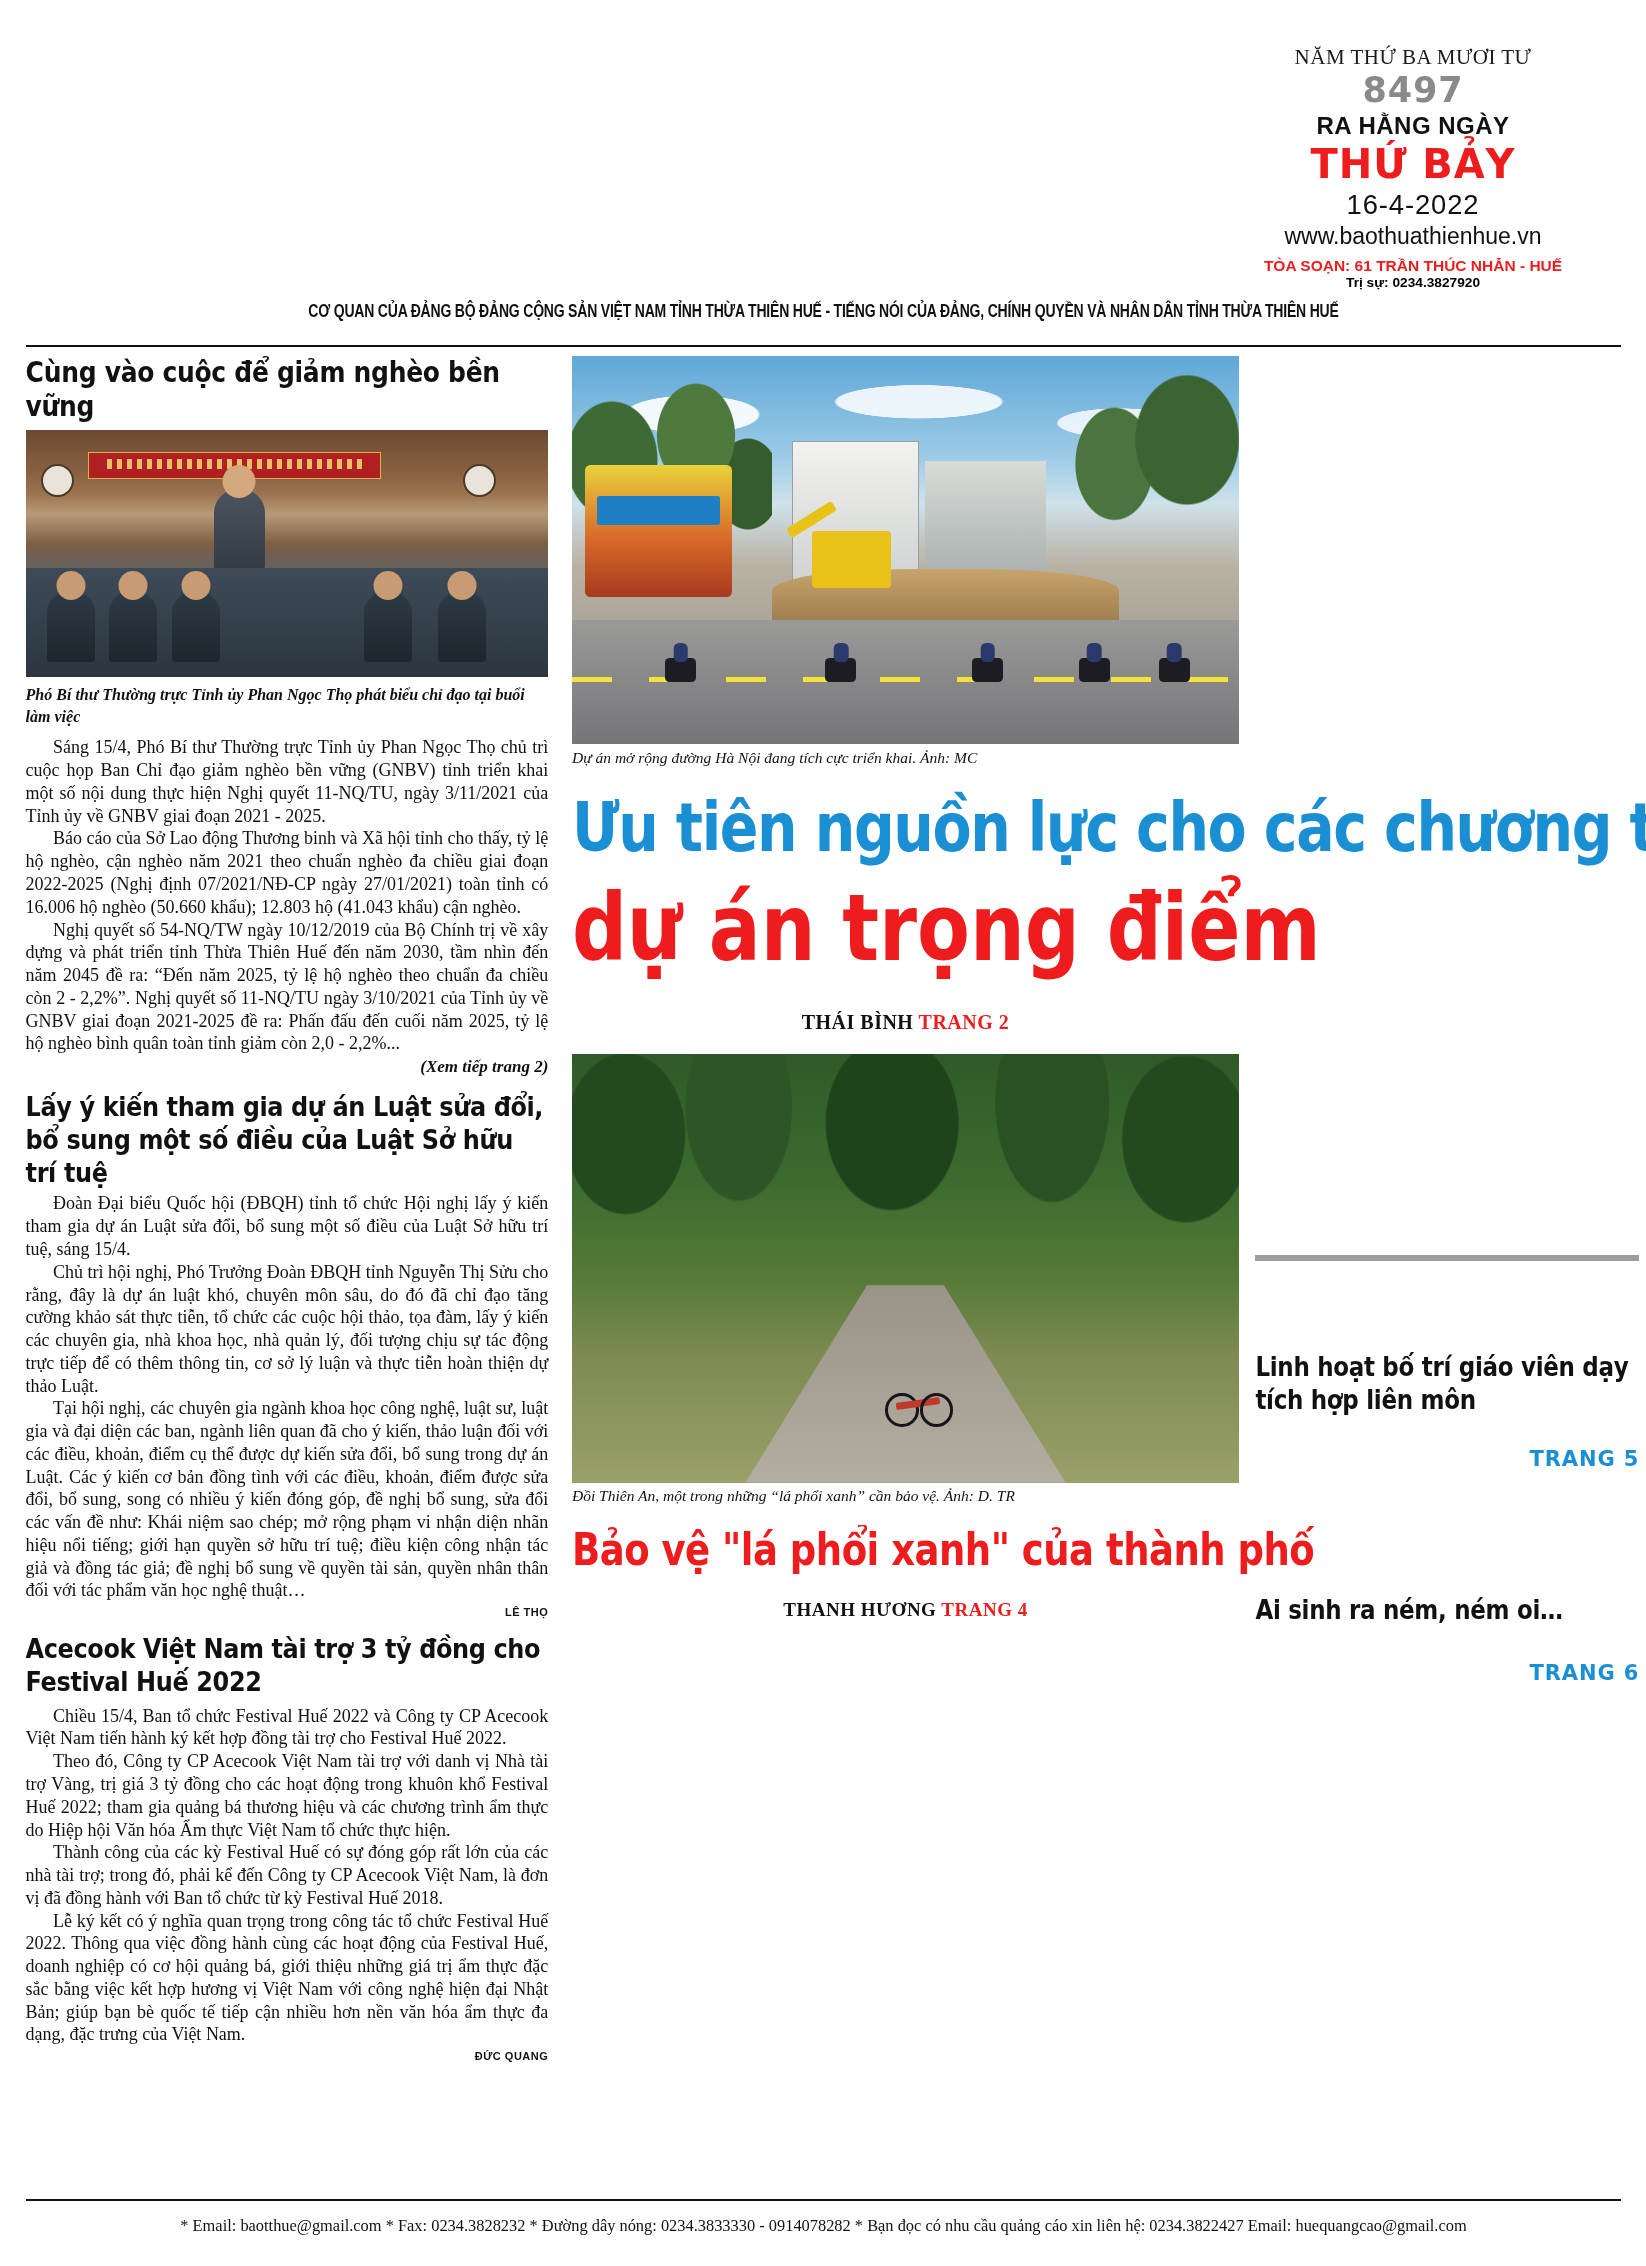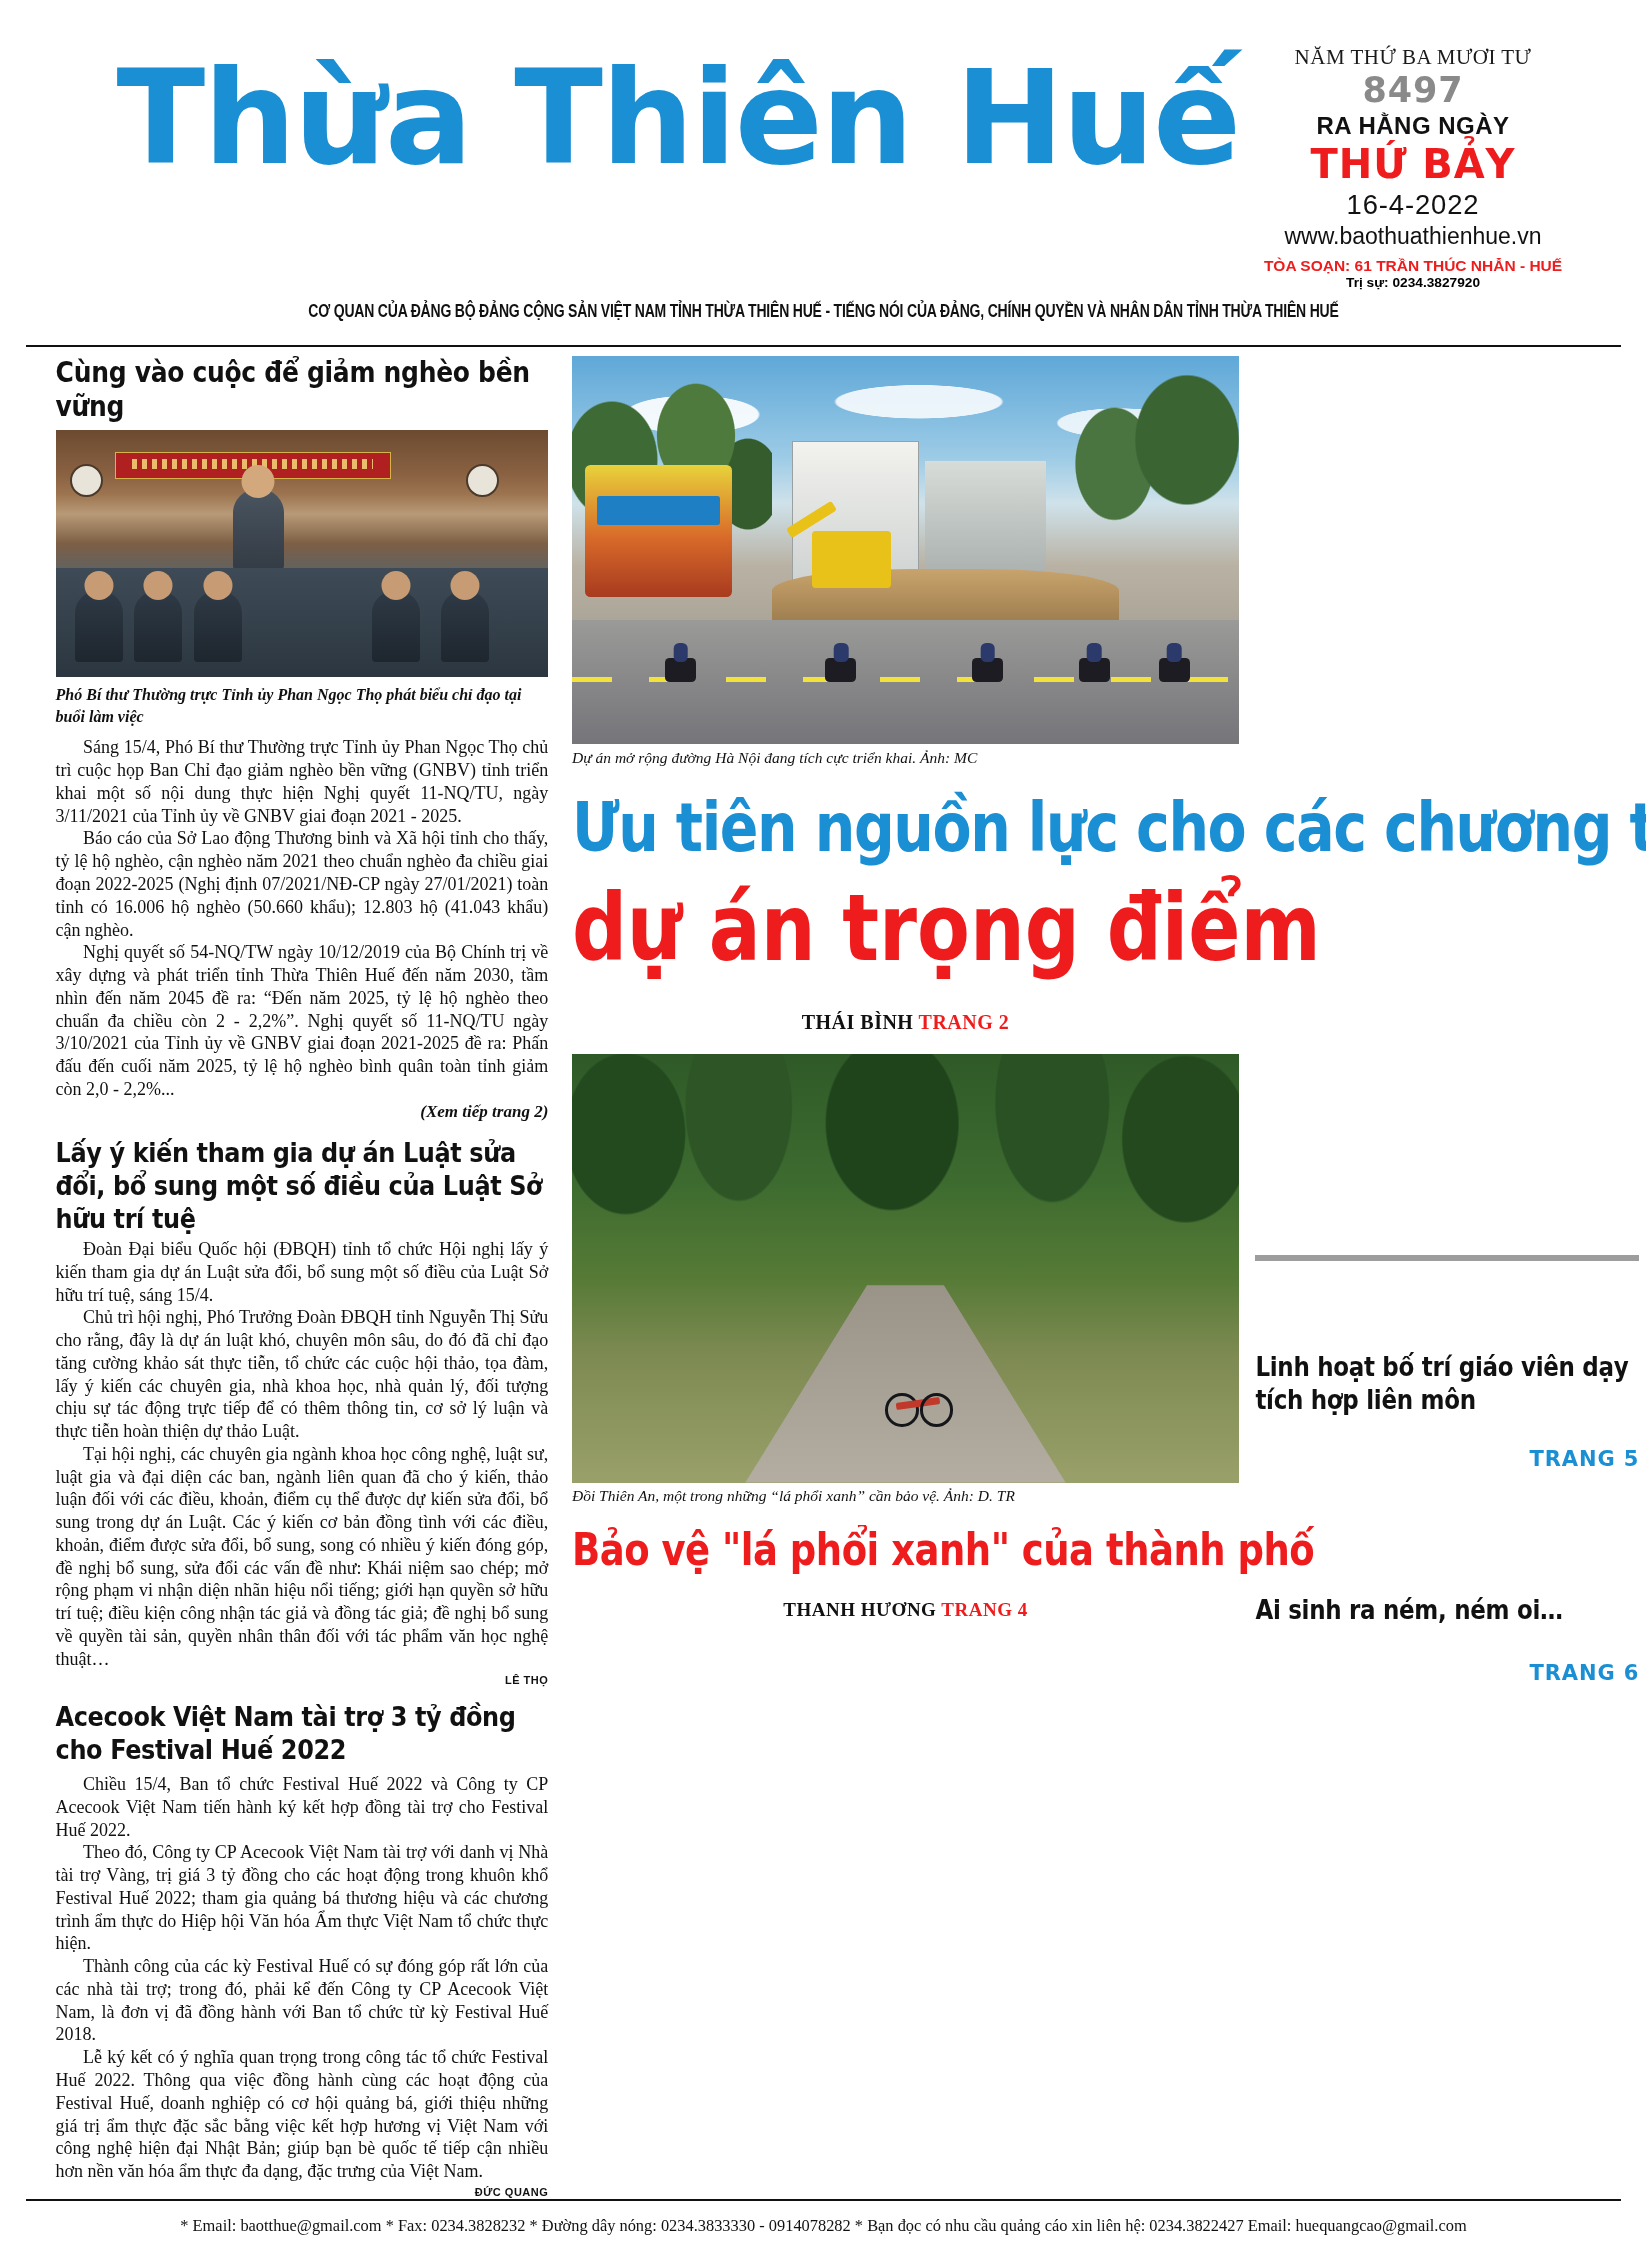--- a/index.html
+++ b/index.html
@@ -80,21 +80,21 @@
     display: grid;
     grid-template-columns: 530px 667px 384px;
     column-gap: 16.4px;
   }
   .rule-top {
     position: absolute; left: 25.6px; top: 345px; width: 1595px;
     height: 1.8px; background: #111;
   }
 
   
-  .col-left { padding-right: 7.3px; margin-left: 30px; }
+  .col-left { padding-right: 7.3px; }
   .hl-left {
     font-family: "DejaVu Sans", sans-serif;
     font-weight: bold; font-size: 25px; color: #111;
     line-height: 1.22; letter-spacing: -0.3px;
     transform: scaleY(1.12); transform-origin: left top;
     margin-bottom: 12.8px;
   }
   .photo {
     background: #bfc6cb; position: relative; overflow: hidden;
   }
@@ -359,21 +359,20 @@
     font-family: "Liberation Serif", serif;
     font-size: 16.4px; color: #111;
   }
 </style>
 </head>
 <body>
 
 <div class="page">
 
   <div class="masthead">
-    <div class="mast-title">Thừa Thiên Huế</div>
     <div class="mast-right">
       <div class="mr-year">NĂM THỨ BA MƯƠI TƯ</div>
       <div class="mr-issue">8497</div>
       <div class="mr-daily">RA HẰNG NGÀY</div>
       <div class="mr-weekday">THỨ BẢY</div>
       <div class="mr-date">16-4-2022</div>
       <div class="mr-web">www.baothuathienhue.vn</div>
       <div class="mr-office">TÒA SOẠN: 61 TRẦN THÚC NHẪN - HUẾ</div>
       <div class="mr-phone">Trị sự: 0234.3827920</div>
     </div>

